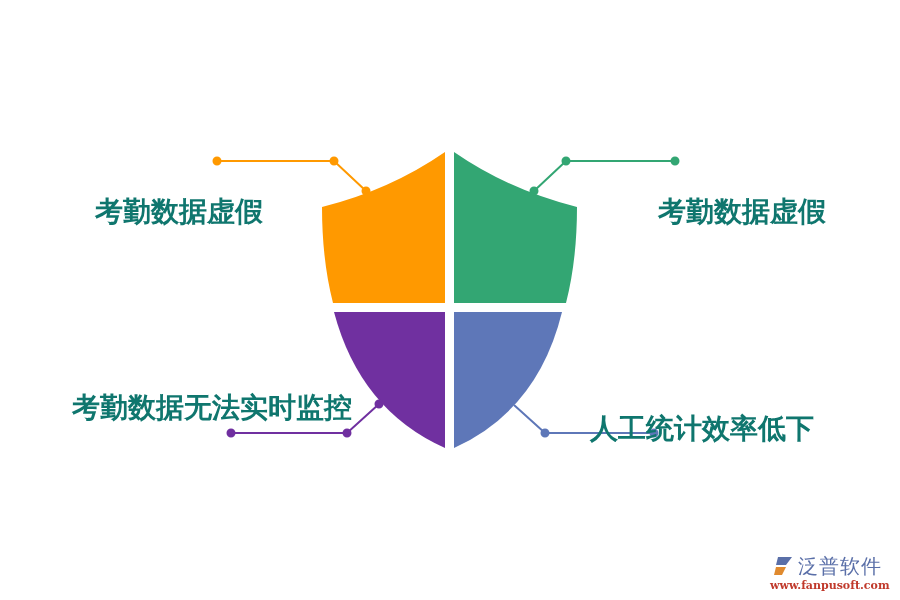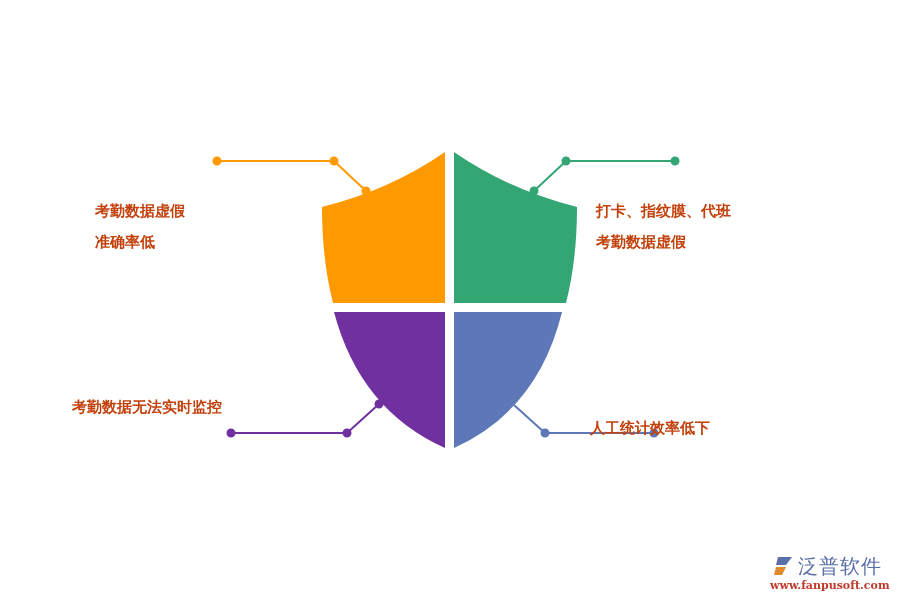--- a/index.html
+++ b/index.html
@@ -1,18 +1,18 @@
 <!DOCTYPE html>
 <html><head>
 <meta charset="utf-8">
 <style>
   html, body { margin:0; padding:0; background:#ffffff; }
   body { width:900px; height:600px; position:relative; overflow:hidden; font-family:"DejaVu Sans", sans-serif; }
   svg.main { position:absolute; left:0; top:0; }
-  .label { position:absolute; color:#c2410c; font-size:15px; font-weight:bold; line-height:31px; text-align:left; white-space:nowrap; }
+  .label { position:absolute; color:#0f766e; font-size:28px; font-weight:bold; line-height:31px; text-align:right; white-space:nowrap; }
   .logo { position:absolute; left:770px; top:553px; width:125px; height:42px; }
   .logo-cn { position:absolute; left:28px; top:0; font-size:20px; color:#5a6fa8; letter-spacing:1px; }
   .logo-url { position:absolute; left:0; top:26px; font-family:"DejaVu Serif", serif; font-size:11px; color:#c0392b;font-weight:bold; }
   .logo-mark { position:absolute; left:2px; top:2px; width:24px; height:22px; }
 </style>
 </head>
 <body>
 
 <svg class="main" width="900" height="600" viewBox="0 0 900 600">
 
@@ -44,25 +44,23 @@
   </g>
   <g stroke="#5E77B8" stroke-width="2" fill="#5E77B8">
     <polyline points="514,405 545,433 654,433" fill="none"></polyline>
     <circle cx="545" cy="433" r="3.5"></circle>
       <circle cx="654" cy="433" r="3.5"></circle>
   </g>
 </svg>
 
 <div class="label" style="left:95px; top:196px; width:165px;">
   <div>考勤数据虚假</div>
-  <div>准确率低</div>
 </div>
 
 <div class="label" style="left:596px; top:196px; width:230px;">
-  <div>打卡、指纹膜、代班</div>
   <div>考勤数据虚假</div>
 </div>
 
 <div class="label" style="left:72px; top:392px; width:250px;">
   <div>考勤数据无法实时监控</div>
 </div>
 
 <div class="label" style="left:590px; top:413px; width:200px;">
   <div>人工统计效率低下</div>
 </div>

